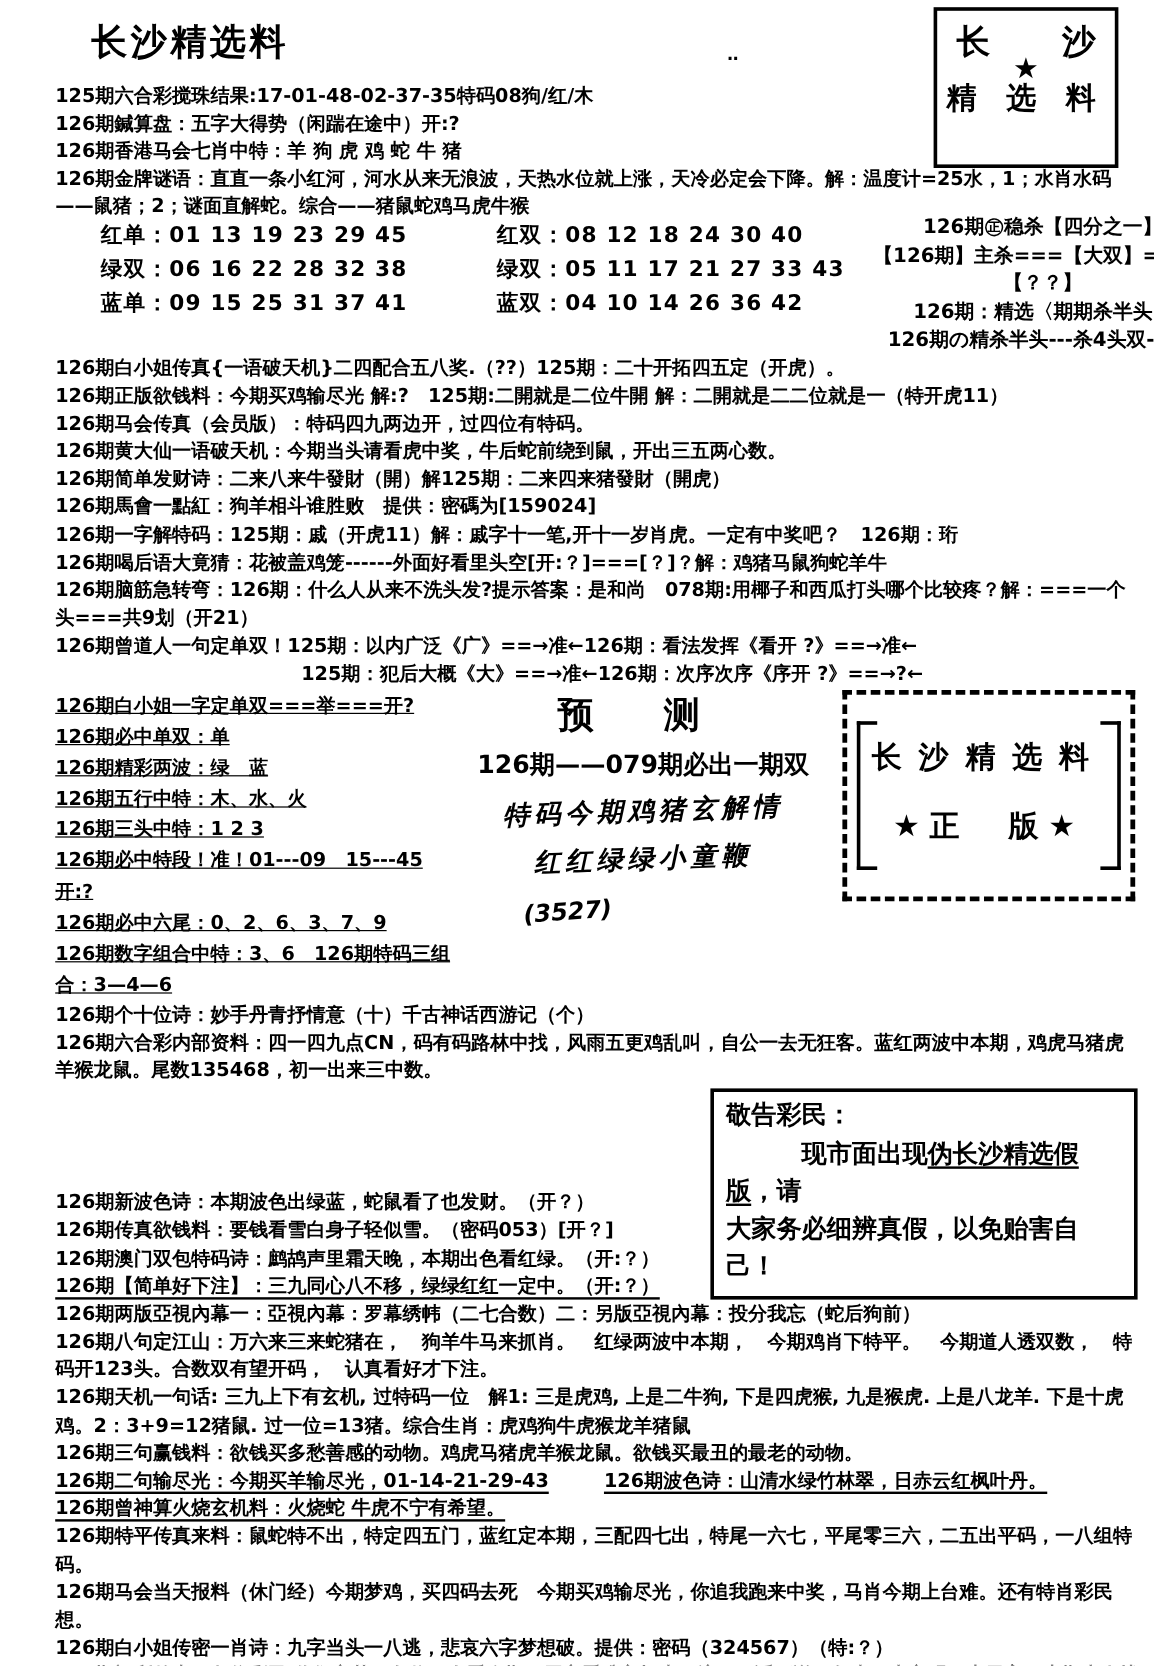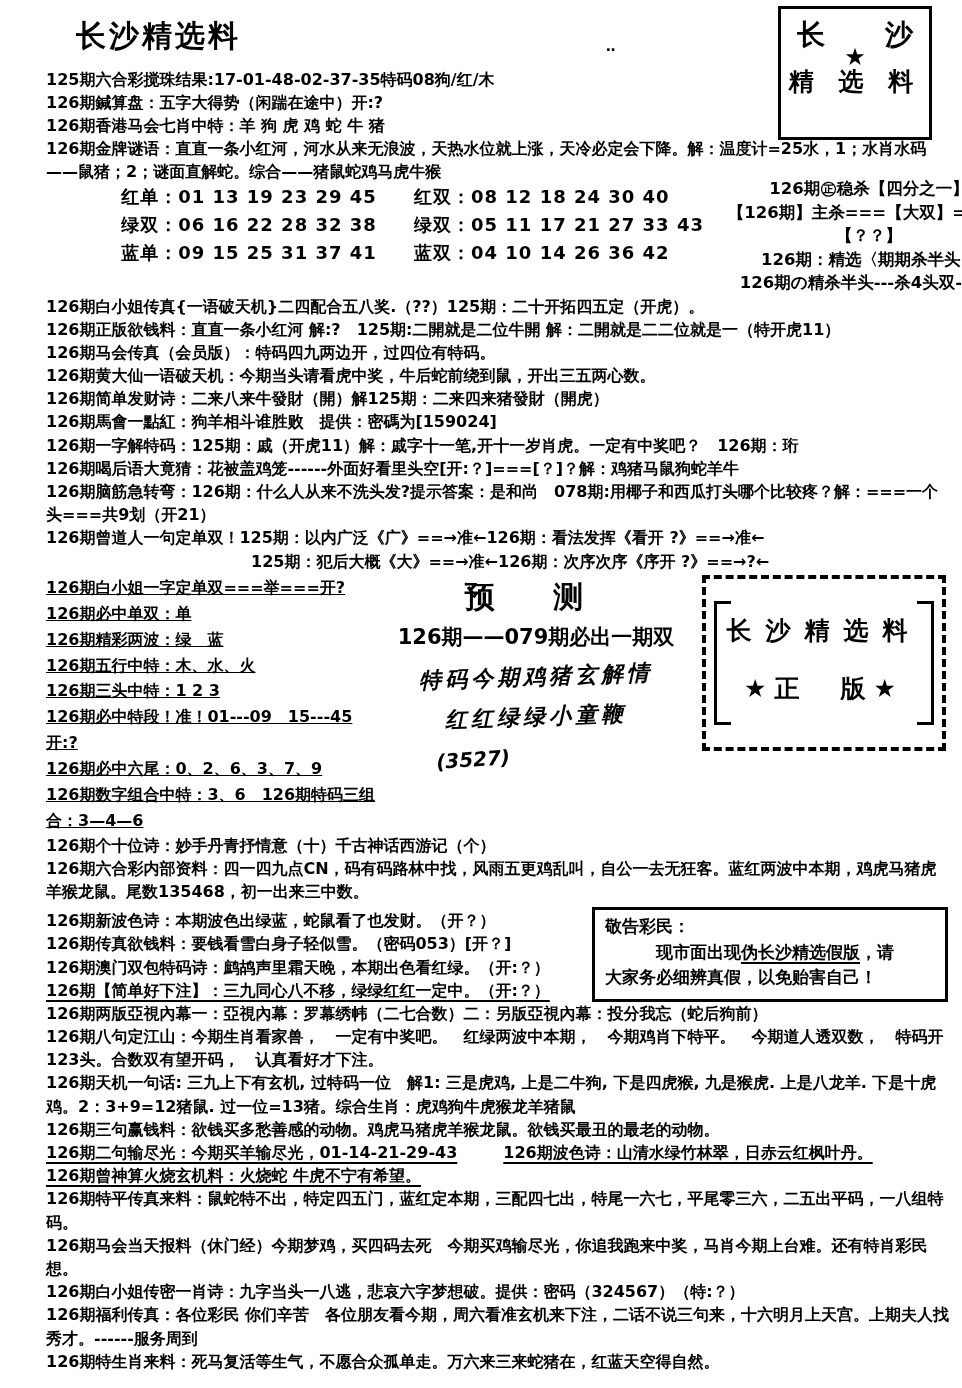--- a/index.html
+++ b/index.html
@@ -20,21 +20,21 @@
   .logo-box{
     position:absolute;top:0;right:18px;width:148px;height:128px;
     border:3px solid #000;text-align:center;background:#fff;z-index:5;
   }
   .logo-r1{display:flex;justify-content:space-between;padding:6px 16px 0 16px;font-size:28px;}
   .logo-star{font-size:24px;line-height:14px;margin-top:-6px;}
   .logo-r2{font-size:25px;letter-spacing:8px;}
 
   
   .row{display:flex;}
-  .wave-table{margin-left:38px;font-size:18px;line-height:1.55;flex:0 0 auto;text-align:center;}
+  .wave-table{margin-left:38px;font-size:18px;line-height:1.55;flex:0 0 auto;}
   .wave-row{display:flex;}
   .wave-cell-l{width:330px;letter-spacing:1px;}
   .wave-cell-r{letter-spacing:1px;}
   .kill-block{flex:1;text-align:center;font-size:16.5px;line-height:1.42;margin-top:-6px;min-width:330px;}
 
   
   .mid-row{display:flex;margin-top:2px;}
   .mid-col1{flex:0 0 330px;text-decoration:underline;}
   .mid-col1 .ln{line-height:1.62;}
   .predict{flex:0 0 320px;text-align:center;}
@@ -53,21 +53,21 @@
   .frame-box::before{left:8px;border-right:none;}
   .frame-box::after{right:8px;border-left:none;}
   .frame-title{font-size:25px;letter-spacing:14px;margin-top:34px;}
   .frame-sub{font-size:25px;letter-spacing:8px;margin-top:22px;}
 
   
   .notice-row{display:flex;align-items:flex-end;}
   .notice-left{flex:1;padding-right:8px;}
   .notice-box{
     flex:0 0 330px;border:3px solid #000;padding:4px 10px 8px 10px;
-    font-size:17px;line-height:1.5;margin-right:2px;margin-top:4px;
+    font-size:21px;line-height:1.5;margin-right:2px;margin-top:4px;
   }
   .notice-l2{text-indent:3em;}
   .two-seg .seg-gap{display:inline-block;width:46px;}
 </style>
 </head>
 <body>
 
 <div class="page">
 
   <div class="masthead">
@@ -107,21 +107,21 @@
     </div>
     <div class="kill-block">
       <div class="ln">126期㊣稳杀【四分之一】</div>
       <div class="ln">【126期】主杀===【大双】===开【？？】</div>
       <div class="ln">126期：精选〈期期杀半头〉</div>
       <div class="ln">126期の精杀半头---杀4头双---ok</div>
     </div>
   </div>
 
   <div class="ln">126期白小姐传真{一语破天机}二四配合五八奖.（??）125期：二十开拓四五定（开虎）。</div>
-  <div class="ln">126期正版欲钱料：直直一条小红河 解:?　125期:二開就是二位牛開 解：二開就是二二位就是一（特开虎11）</div>
+  <div class="ln">126期正版欲钱料：今期买鸡输尽光 解:?　125期:二開就是二位牛開 解：二開就是二二位就是一（特开虎11）</div>
   <div class="ln">126期马会传真（会员版）：特码四九两边开，过四位有特码。</div>
   <div class="ln">126期黄大仙一语破天机：今期当头请看虎中奖，牛后蛇前绕到鼠，开出三五两心数。</div>
   <div class="ln">126期简单发财诗：二来八来牛發財（開）解125期：二来四来猪發財（開虎）</div>
   <div class="ln">126期馬會一點紅：狗羊相斗谁胜败　提供：密碼为[159024]</div>
   <div class="ln">126期一字解特码：125期：戚（开虎11）解：戚字十一笔,开十一岁肖虎。一定有中奖吧？　126期：珩</div>
   <div class="ln">126期喝后语大竟猜：花被盖鸡笼------外面好看里头空[开:？]===[？]？解：鸡猪马鼠狗蛇羊牛</div>
   <div class="ln">126期脑筋急转弯：126期：什么人从来不洗头发?提示答案：是和尚　078期:用椰子和西瓜打头哪个比较疼？解：===一个头===共9划（开21）</div>
   <div class="ln">126期曾道人一句定单双！125期：以内广泛《广》==→准←126期：看法发挥《看开 ?》==→准←</div>
   <div class="ln indent">125期：犯后大概《大》==→准←126期：次序次序《序开 ?》==→?←</div>
 
@@ -160,21 +160,21 @@
       <div class="ln u">126期【简单好下注】：三九同心八不移，绿绿红红一定中。（开:？）</div>
     </div>
     <div class="notice-box">
       <div>敬告彩民：</div>
       <div class="notice-l2"><span>现市面出现</span><span class="u">伪长沙精选假版</span><span>，请</span></div>
       <div>大家务必细辨真假，以免贻害自己！</div>
     </div>
   </div>
 
   <div class="ln">126期两版亞視內幕一：亞視內幕：罗幕绣帏（二七合数）二：另版亞視內幕：投分我忘（蛇后狗前）</div>
-  <div class="ln">126期八句定江山：今期生肖看家兽，　一定有中奖吧。　红绿两波中本期，　今期鸡肖下特平。　今期道人透双数，　特码开123头。合数双有望开码，　认真看好才下注。</div>
+  <div class="ln">126期八句定江山：万六来三来蛇猪在，　狗羊牛马来抓肖。　红绿两波中本期，　今期鸡肖下特平。　今期道人透双数，　特码开123头。合数双有望开码，　认真看好才下注。</div>
   <div class="ln">126期天机一句话: 三九上下有玄机, 过特码一位　解1: 三是虎鸡, 上是二牛狗, 下是四虎猴, 九是猴虎. 上是八龙羊. 下是十虎鸡。2：3+9=12猪鼠. 过一位=13猪。综合生肖：虎鸡狗牛虎猴龙羊猪鼠</div>
   <div class="ln">126期三句赢钱料：欲钱买多愁善感的动物。鸡虎马猪虎羊猴龙鼠。欲钱买最丑的最老的动物。</div>
 
   <div class="ln two-seg">
     <span class="u">126期二句输尽光：今期买羊输尽光，01-14-21-29-43</span><span class="seg-gap"></span><span class="u">126期波色诗：山清水绿竹林翠，日赤云红枫叶丹。</span>
   </div>
 
   <div class="ln u">126期曾神算火烧玄机料：火烧蛇 牛虎不宁有希望。</div>
   <div class="ln">126期特平传真来料：鼠蛇特不出，特定四五门，蓝红定本期，三配四七出，特尾一六七，平尾零三六，二五出平码，一八组特码。</div>
   <div class="ln">126期马会当天报料（休门经）今期梦鸡，买四码去死　今期买鸡输尽光，你追我跑来中奖，马肖今期上台难。还有特肖彩民想。</div>

